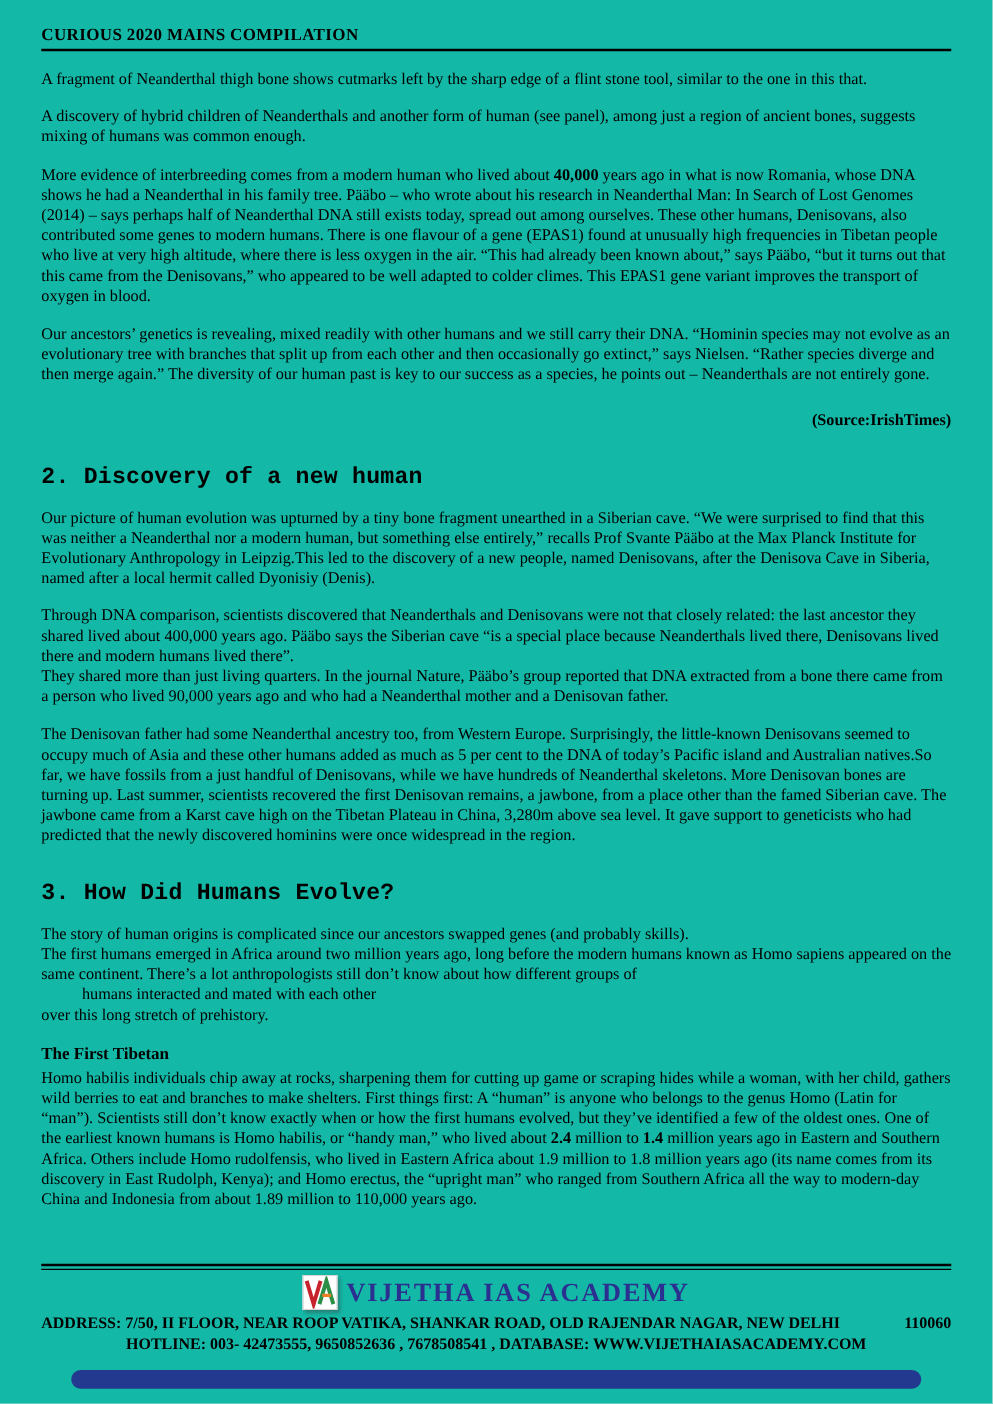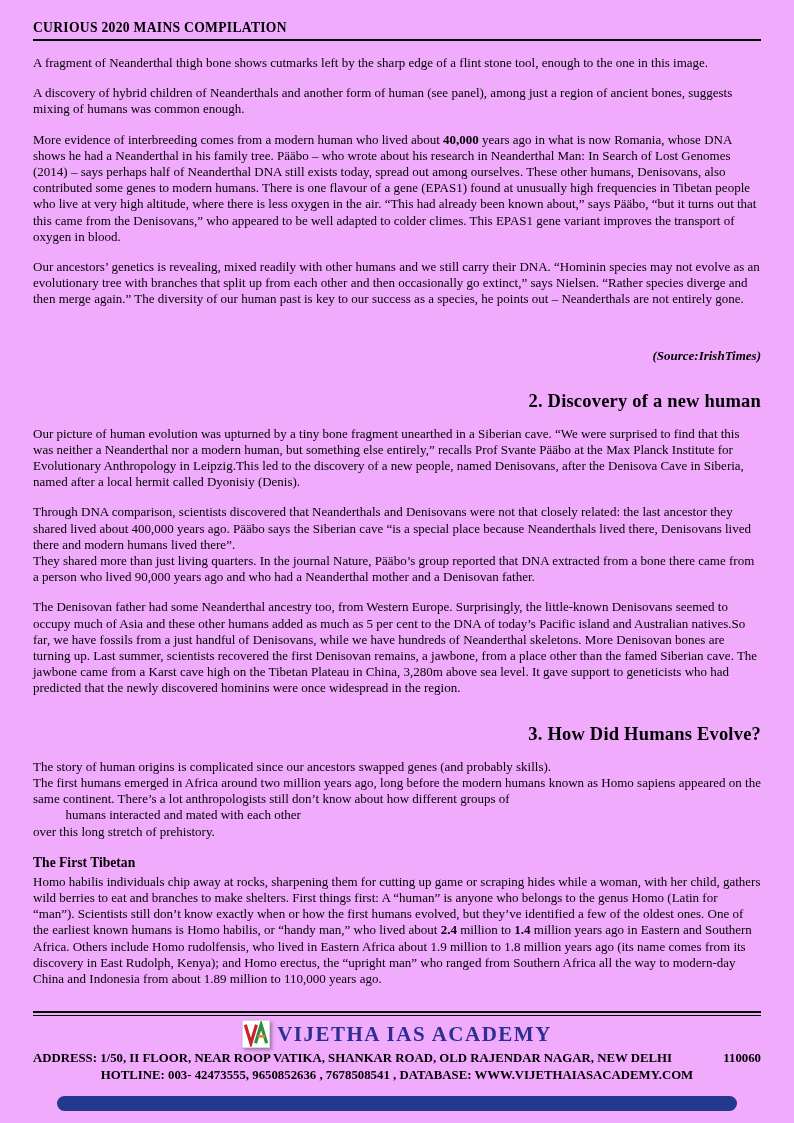--- a/index.html
+++ b/index.html
@@ -1,38 +1,38 @@
 <!DOCTYPE html>
 <html style="--academy-navy: #2b2f90; --bar-navy: #23398f; --logo-red: #c8232c; --logo-green: #2d8f46; --logo-orange: #ef7d21; --text-black: #000000;"><head>
 <meta charset="utf-8">
 <style>
   * { margin:0; padding:0; box-sizing:border-box; }
   html,body { background:#e9e9e9; }
   .page {
-    width:794px; height:1123px; margin:0 auto; background:#f0abfc;
+    width:794px; height:1123px; margin:0 auto; background:#14b8a6;
     position:relative; overflow:hidden;
     padding:20px 33px 0 33px;
     font-family:"Liberation Serif", serif; color:#000;
   }
   .doc-title {
     font-size:13.6px; font-weight:bold; letter-spacing:0.3px;
   }
   .title-rule { border:none; border-top:2.5px solid #000; margin-top:3px; }
   .para {
     font-size:13px; line-height:16.2px; margin-top:14px;
     white-space:pre-wrap; text-align:left;
   }
   .para.tight { margin-top:3px; }
   .source-credit {
-    margin-top:40px; font-size:13px; font-weight:bold; font-style:italic;
+    margin-top:20px; font-size:13px; font-weight:bold; 
     text-align:right;
   }
   .section-heading {
-    font-family:Liberation Serif, serif; font-weight:bold;
-    font-size:18.5px; margin-top:27px; margin-bottom:6px; letter-spacing:0.2px;text-align:right;
+    font-family:Liberation Mono, monospace; font-weight:bold;
+    font-size:18.5px; margin-top:27px; margin-bottom:6px; letter-spacing:0.2px;
   }
   .sub-heading {
     font-size:13.6px; font-weight:bold; margin-top:15px;
   }
   .footer { position:absolute; left:33px; right:33px; top:1011px; }
   .double-rule { height:5px; border-top:2px solid #000; border-bottom:1px solid #000; }
   .brand-row { display:flex; justify-content:center; align-items:center; gap:7px; margin-top:4px; }
   .logo-box {
     width:28px; height:28px; display:inline-block; background:#fff;
     border:1px solid #d8d8d8; box-shadow:2px 2px 3px rgba(60,60,60,0.45);
@@ -58,21 +58,21 @@
 <body>
 
 <div class="page">
 
   <header>
     <div class="doc-title">CURIOUS 2020 MAINS COMPILATION</div>
     <div class="title-rule"></div>
   </header>
 
   <main>
-    <p class="para">A fragment of Neanderthal thigh bone shows cutmarks left by the sharp edge of a flint stone tool, enough to the one in this image.</p>
+    <p class="para">A fragment of Neanderthal thigh bone shows cutmarks left by the sharp edge of a flint stone tool, similar to the one in this that.</p>
     <p class="para">A discovery of hybrid children of Neanderthals and another form of human (see panel), among just a region of ancient bones, suggests mixing of humans was common enough.</p>
     <p class="para">More evidence of interbreeding comes from a modern human who lived about <b>40,000</b> years ago in what is now Romania, whose DNA shows he had a Neanderthal in his family tree. Pääbo – who wrote about his research in Neanderthal Man: In Search of Lost Genomes (2014) – says perhaps half of Neanderthal DNA still exists today, spread out among ourselves. These other humans, Denisovans, also contributed some genes to modern humans. There is one flavour of a gene (EPAS1) found at unusually high frequencies in Tibetan people who live at very high altitude, where there is less oxygen in the air. “This had already been known about,” says Pääbo, “but it turns out that this came from the Denisovans,” who appeared to be well adapted to colder climes. This EPAS1 gene variant improves the transport of oxygen in blood.</p>
     <p class="para">Our ancestors’ genetics is revealing, mixed readily with other humans and we still carry their DNA. “Hominin species may not evolve as an evolutionary tree with branches that split up from each other and then occasionally go extinct,” says Nielsen. “Rather species diverge and then merge again.” The diversity of our human past is key to our success as a species, he points out – Neanderthals are not entirely gone.</p>
 
     <p class="source-credit">(Source:IrishTimes)</p>
 
     <h2 class="section-heading">2. Discovery of a new human</h2>
     <p class="para">Our picture of human evolution was upturned by a tiny bone fragment unearthed in a Siberian cave. “We were surprised to find that this was neither a Neanderthal nor a modern human, but something else entirely,” recalls Prof Svante Pääbo at the Max Planck Institute for Evolutionary Anthropology in Leipzig.This led to the discovery of a new people, named Denisovans, after the Denisova Cave in Siberia, named after a local hermit called Dyonisiy (Denis).</p>
     <p class="para">Through DNA comparison, scientists discovered that Neanderthals and Denisovans were not that closely related: the last ancestor they shared lived about 400,000 years ago. Pääbo says the Siberian cave “is a special place because Neanderthals lived there, Denisovans lived there and modern humans lived there”.
 They shared more than just living quarters. In the journal Nature, Pääbo’s group reported that DNA extracted from a bone there came from a person who lived 90,000 years ago and who had a Neanderthal mother and a Denisovan father.</p>
@@ -97,21 +97,21 @@
           <rect x="0" y="0" width="28" height="28" fill="#ffffff"></rect>
           <path d="M13.5 24 L19.5 4 L25.5 24" fill="none" stroke="#2d8f46" stroke-width="3.4"></path>
           <path d="M16 16.5 L23.5 16.5" fill="none" stroke="#ef7d21" stroke-width="2.8"></path>
           <path d="M2.5 4 L8.5 24 L14.5 4" fill="none" stroke="#c8232c" stroke-width="3.4"></path>
         </svg>
       </span>
       <span class="brand-name">VIJETHA IAS ACADEMY</span>
     </div>
 
     <div class="addr-row">
-      <span>ADDRESS: 1/50, II FLOOR, NEAR ROOP VATIKA, SHANKAR ROAD, OLD RAJENDAR NAGAR, NEW DELHI</span>
+      <span>ADDRESS: 7/50, II FLOOR, NEAR ROOP VATIKA, SHANKAR ROAD, OLD RAJENDAR NAGAR, NEW DELHI</span>
       <span>110060</span>
     </div>
 
     <div class="hotline-row">HOTLINE: 003- 42473555, 9650852636 , 7678508541 ,  DATABASE: WWW.VIJETHAIASACADEMY.COM</div>
   </footer>
 
   <div class="bottom-bar"></div>
 
 </div>
 

